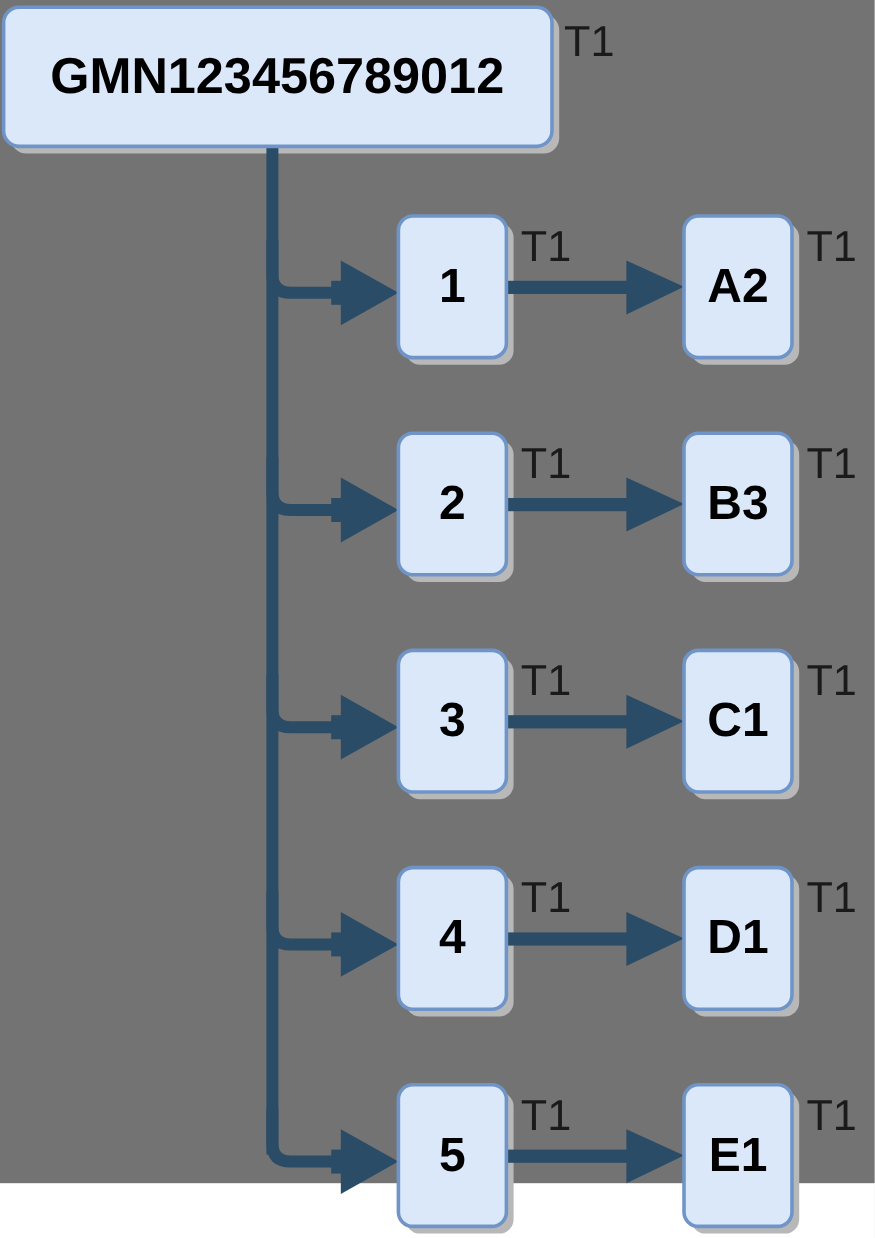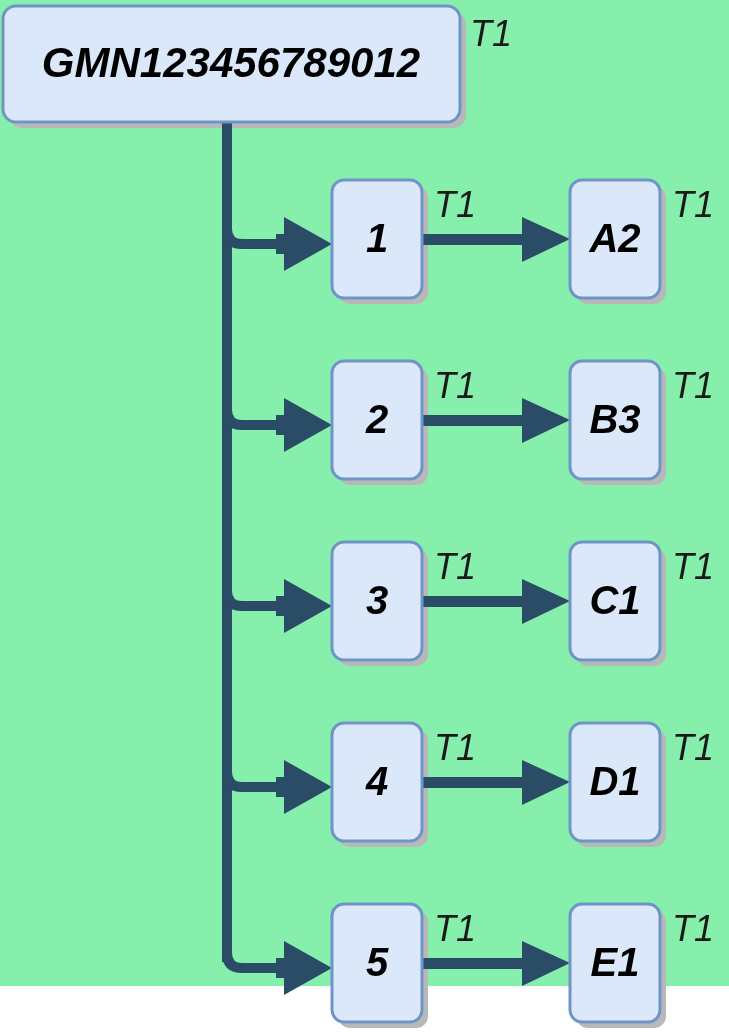--- a/index.html
+++ b/index.html
@@ -11,22 +11,21 @@
   body {
     width: 729px;
     height: 1032px;
     font-family: "Liberation Sans", sans-serif;
     overflow: hidden;
   }
   #diagram-root {
     position: relative;
     width: 729px;
     height: 986px;
-    background: #86efac;
-    font-style: italic;
+    background: #737373;
   }
   #diagram-svg {
     position: absolute;
     top: 0;
     left: 0;
     width: 729px;
     height: 1032px;
     display: block;
   }
   .node-label {

